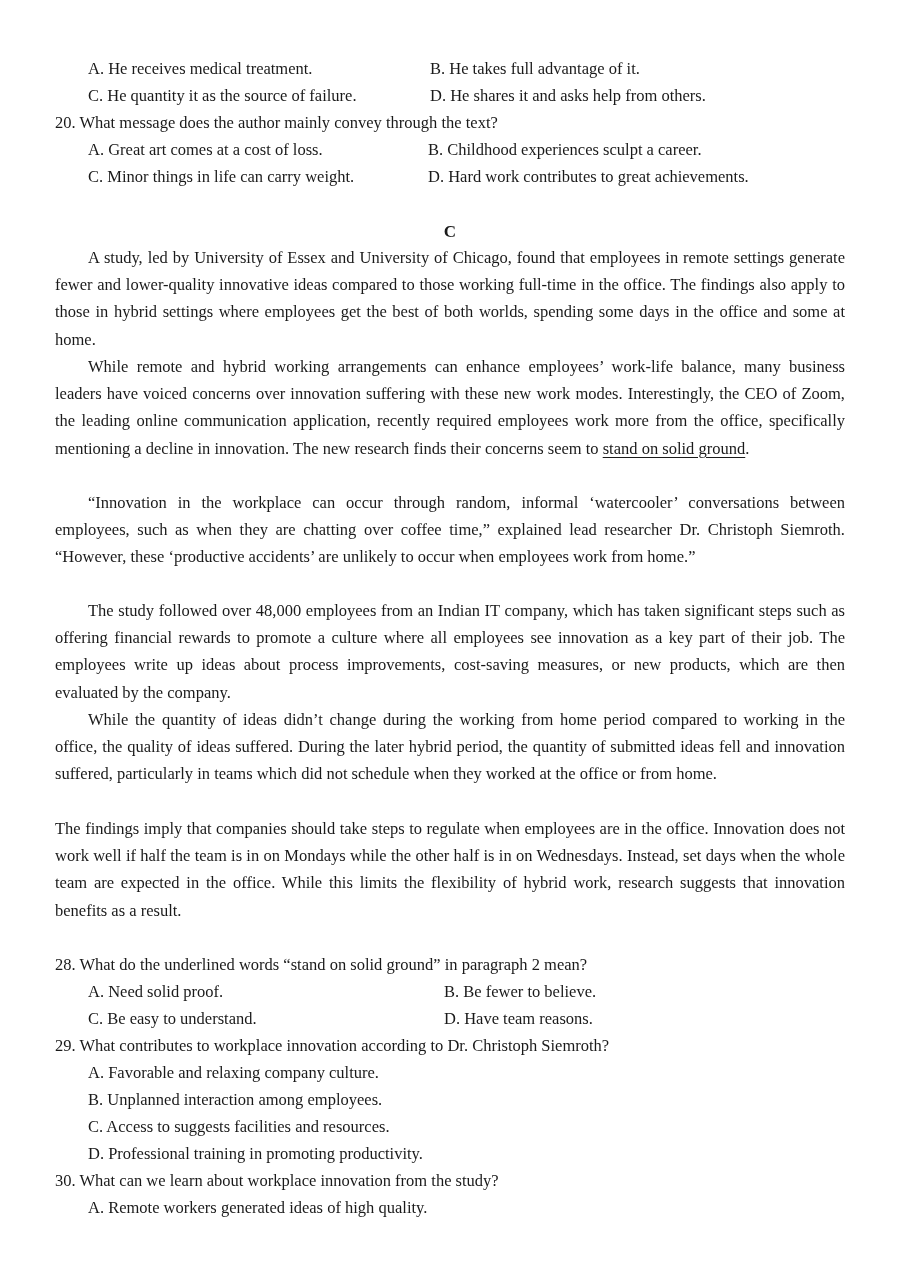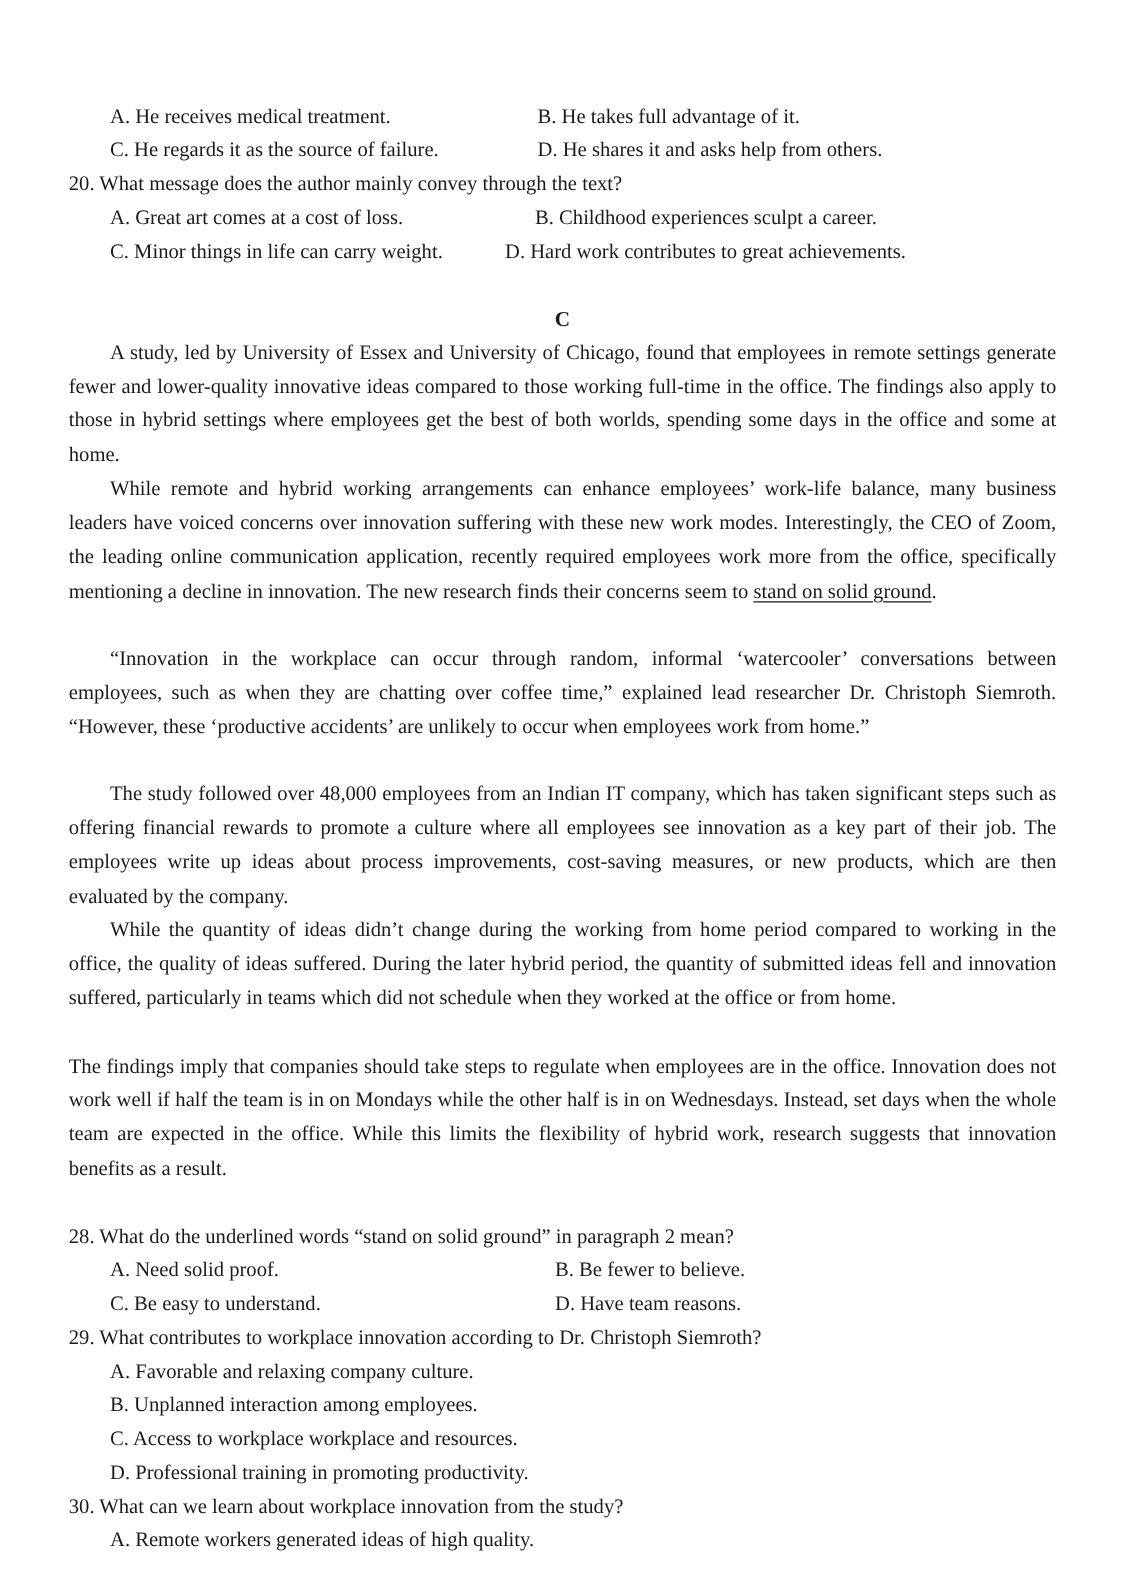--- a/index.html
+++ b/index.html
@@ -1,44 +1,44 @@
 <!DOCTYPE html>
 <html><head>
   <meta charset="utf-8">
   <style>
     html, body { margin: 0; padding: 0; background: #ffffff; }
     body {
       width: 900px; height: 1273px; overflow: hidden;
       font-family: "Liberation Serif", "DejaVu Serif", serif;
       color: #1a1a1a; font-size: 16.5px;
     }
-    .page { position: relative; width: 900px; height: 935px; margin-top: 24px; }
+    .page { position: relative; width: 900px; height: 935px; }
     .line { position: absolute; white-space: nowrap; line-height: 20px; }
     .opt-left { left: 88px; }
     .q { left: 55px; }
     .para { position: absolute; left: 55px; width: 790px; line-height: 27.2px; text-align: justify; }
     .para .indent { display: inline-block; width: 33px; }
     .section-title { position: absolute; left: 0; width: 900px; text-align: center; font-weight: bold; font-size: 17px; line-height: 20px; }
     .ul { text-decoration: underline; text-underline-offset: 3px; }
   </style>
 </head>
 <body>
 
 <div class="page">
 
   <div class="line opt-left" style="top:59px">A. He receives medical treatment.</div>
   <div class="line" style="left:430px; top:59px">B. He takes full advantage of it.</div>
-  <div class="line opt-left" style="top:86px">C. He regards it as the source of failure.</div>
+  <div class="line opt-left" style="top:86px">C. He quantity it as the source of failure.</div>
   <div class="line" style="left:430px; top:86px">D. He shares it and asks help from others.</div>
 
   <div class="line q" style="top:113px">20. What message does the author mainly convey through the text?</div>
   <div class="line opt-left" style="top:140px">A. Great art comes at a cost of loss.</div>
   <div class="line" style="left:428px; top:140px">B. Childhood experiences sculpt a career.</div>
   <div class="line opt-left" style="top:167px">C. Minor things in life can carry weight.</div>
-  <div class="line" style="left:404px; top:167px">D. Hard work contributes to great achievements.</div>
+  <div class="line" style="left:428px; top:167px">D. Hard work contributes to great achievements.</div>
 
   <div class="section-title" style="top:222px">C</div>
 
   <div class="para" style="top:244px">
     <span class="indent"></span><span>A study, led by University of Essex and University of Chicago, found that employees in remote settings generate fewer and lower-quality innovative ideas compared to those working full-time in the office. The findings also apply to those in hybrid settings where employees get the best of both worlds, spending some days in the office and some at home.</span>
   </div>
 
   <div class="para" style="top:353px">
     <span class="indent"></span><span>While remote and hybrid working arrangements can enhance employees’ work-life balance, many business leaders have voiced concerns over innovation suffering with these new work modes. Interestingly, the CEO of Zoom, the leading online communication application, recently required employees work more from the office, specifically mentioning a decline in innovation. The new research finds their concerns seem to </span><span class="ul">stand on solid ground</span><span>.</span>
   </div>
@@ -61,18 +61,18 @@
 
   <div class="line q" style="top:955px">28. What do the underlined words “stand on solid ground” in paragraph 2 mean?</div>
   <div class="line opt-left" style="top:982px">A. Need solid proof.</div>
   <div class="line" style="left:444px; top:982px">B. Be fewer to believe.</div>
   <div class="line opt-left" style="top:1009px">C. Be easy to understand.</div>
   <div class="line" style="left:444px; top:1009px">D. Have team reasons.</div>
 
   <div class="line q" style="top:1036px">29. What contributes to workplace innovation according to Dr. Christoph Siemroth?</div>
   <div class="line opt-left" style="top:1090px">B. Unplanned interaction among employees.</div>
   <div class="line opt-left" style="top:1063px">A. Favorable and relaxing company culture.</div>
-  <div class="line opt-left" style="top:1117px">C. Access to workplace workplace and resources.</div>
+  <div class="line opt-left" style="top:1117px">C. Access to suggests facilities and resources.</div>
   <div class="line opt-left" style="top:1144px">D. Professional training in promoting productivity.</div>
 
   <div class="line q" style="top:1171px">30. What can we learn about workplace innovation from the study?</div>
   <div class="line opt-left" style="top:1198px">A. Remote workers generated ideas of high quality.</div>
 </div>
 
 </body></html>

